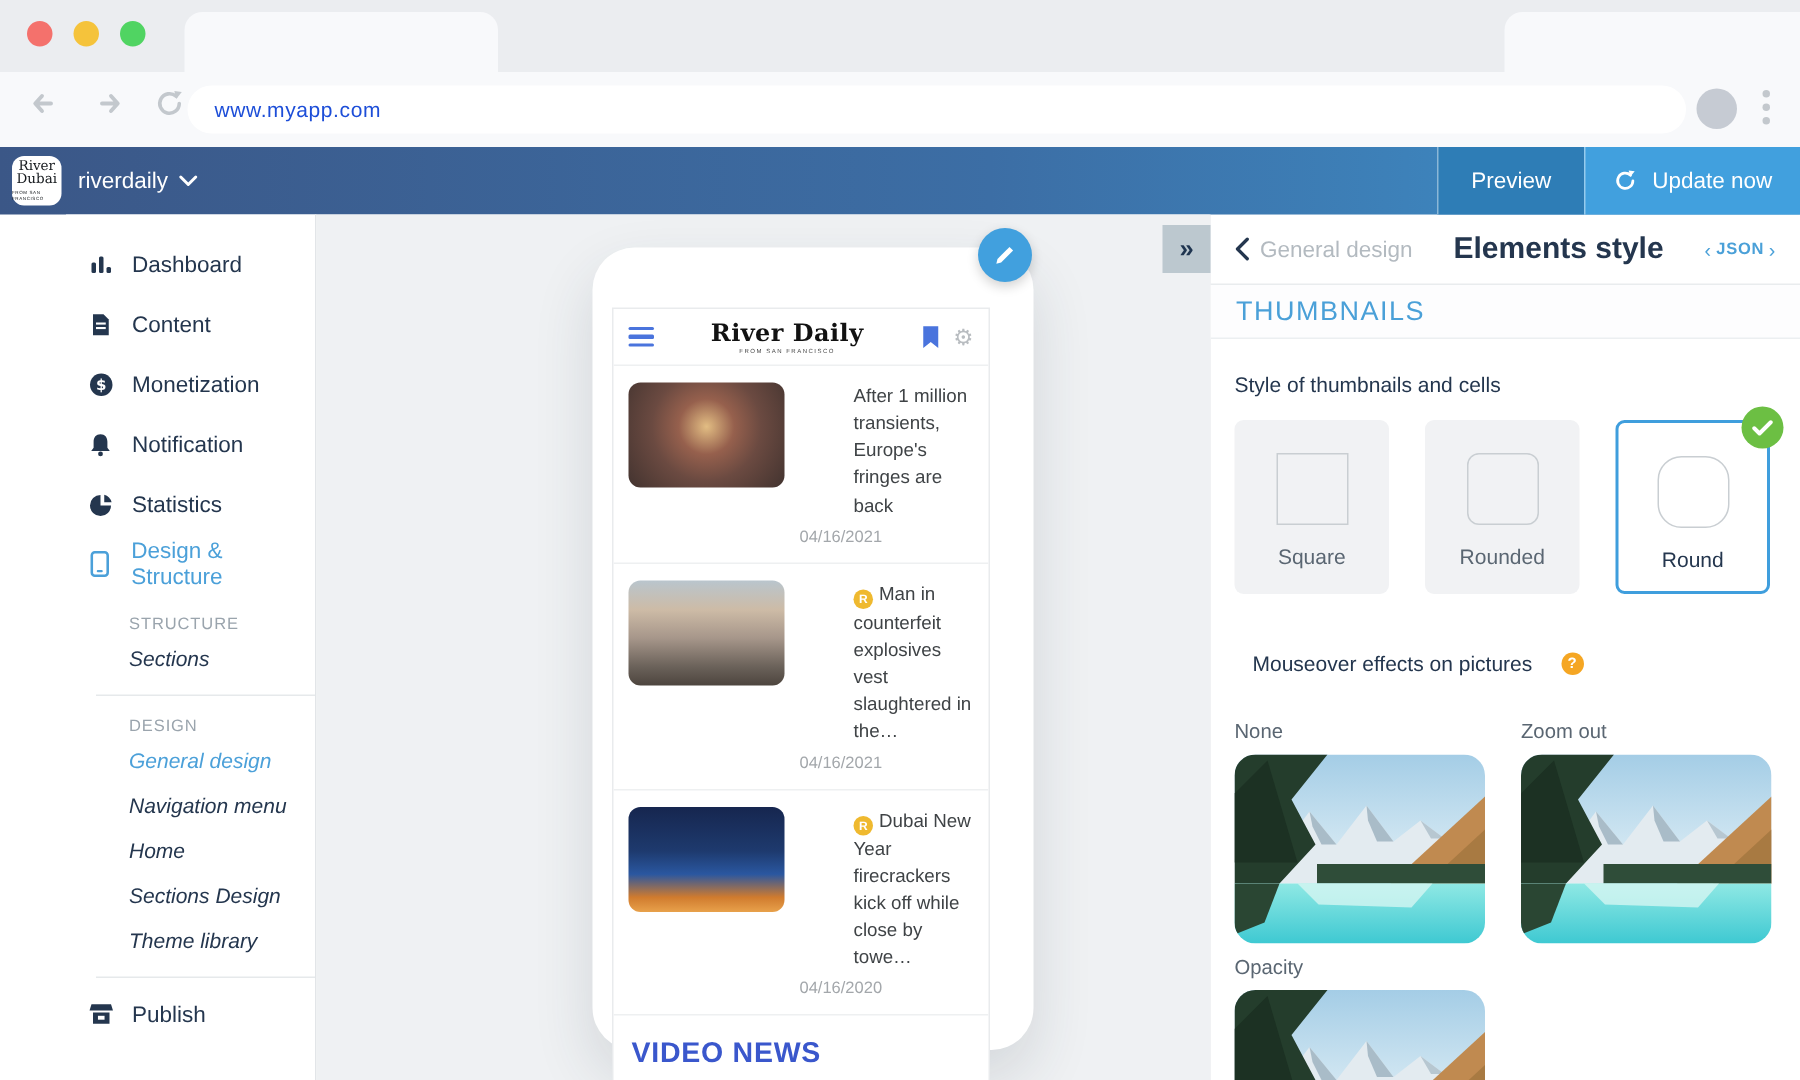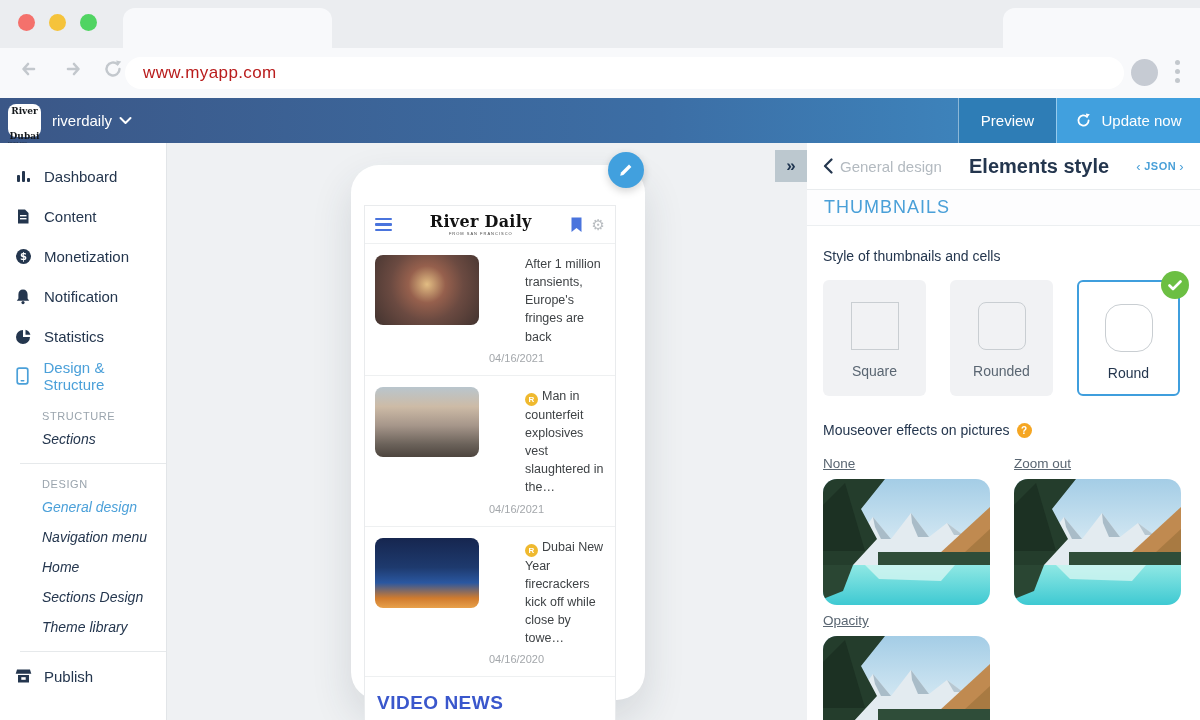--- a/index.html
+++ b/index.html
@@ -10,42 +10,42 @@
   .tabstrip { position:relative; height:48px; background:#ebedf0; }
   .traffic { position:absolute; top:14px; left:18px; display:flex; gap:14px; }
   .dot { width:17px; height:17px; border-radius:50%; }
   .dot.red{ background:#f4716c; } .dot.yellow{ background:#f5c33b; } .dot.green{ background:#50d462; }
   .tab1 { position:absolute; left:123px; top:8px; width:209px; height:40px; background:#f8f9fb; border-radius:12px 12px 0 0; }
   .tab2 { position:absolute; left:1003px; top:8px; width:197px; height:40px; background:#f8f9fb; border-radius:12px 0 0 0; }
   .toolbar { position:relative; height:50px; background:#f8f9fb; }
   .navbtns { position:absolute; left:18px; top:9px; display:flex; gap:18px; align-items:center; color:#c3c8cd; }
   .navbtns svg { display:block; }
   .addressbar { position:absolute; left:125px; top:9px; width:999px; height:32px; background:#ffffff; border-radius:16px;
-                display:flex; align-items:center; padding:0 18px; color:#b91c1c; font-size:17px; letter-spacing:.4px;text-align:right; }
+                display:flex; align-items:center; padding:0 18px; color:#1d4ed8; font-size:14px; letter-spacing:.4px;text-align:right; }
   .avatar { position:absolute; right:42px; top:11px; width:27px; height:27px; border-radius:50%; background:#c6cbd3; }
   .kebab { position:absolute; right:18px; top:10px; display:flex; flex-direction:column; gap:4px; align-items:center; padding:2px; }
   .kebab i { width:5px; height:5px; border-radius:50%; background:#c3c8cd; }
 
   
   .appbar { position:relative; height:45px; background:linear-gradient(90deg,#3b5787 0%, #3c6ea5 55%, #3e93cc 100%);
             display:flex; align-items:center; }
   .applogo { width:33px; height:33px; background:#fff; border-radius:8px; margin-left:8px;
              display:flex; flex-direction:column; align-items:center; justify-content:center; }
-  .applogo .l1 { font-family:"DejaVu Serif", serif; font-weight:bold; font-size:9px; line-height:9px; color:#14181c;margin-top:16px; }
+  .applogo .l1 { font-family:"DejaVu Serif", serif; font-weight:normal; font-size:9px; line-height:9px; color:#14181c; }
   .applogo .l2 { font-size:3px; letter-spacing:.4px; color:#14181c; margin-top:1px; }
   .appname { color:#fff; font-size:15px; margin-left:11px; }
   .appchev { margin-left:7px; display:flex; }
   .appbar-right { margin-left:auto; display:flex; height:100%; align-items:stretch; }
   .preview-btn { width:98px; display:flex; align-items:center; justify-content:center; color:#fff; font-size:15px;
                  background:#2e7db6; border-left:1px solid rgba(255,255,255,.45); }
   .update-btn { width:144px; display:flex; align-items:center; justify-content:center; gap:9px; color:#fff; font-size:15px;
                 background:#41a0de; border-left:1px solid rgba(255,255,255,.45); }
 
   
-  .bodyrow { display:flex; height:577px; }
+  .bodyrow { display:flex; height:577px;padding-left:44px; }
 
   
   .sidebar { width:167px; background:#fff; border-right:1px solid #e2e5e8; padding-top:13px; flex:none; position:relative; }
   .side-item { height:40px; display:flex; align-items:center; gap:12px; padding-left:14px; font-size:15px; color:#24364e; cursor:pointer; }
   .side-item .sicon { width:18px; display:flex; justify-content:center; color:#24364e; }
   .side-item.active, .side-item.active .sicon { color:#4ba0d9; }
   .side-label { font-size:11px; letter-spacing:.6px; color:#9aa4ad; margin:14px 0 2px 42px; }
   .side-sub { font-size:14px; color:#24364e; padding:7px 0 7px 42px; cursor:pointer;font-style:italic; }
   .side-sub.active { color:#4ba0d9; }
   .side-div { border-top:1px solid #e6e9eb; margin:9px 0 4px 20px; }
@@ -103,25 +103,25 @@
   .style-card { position:relative; width:103px; height:116px; background:#f1f2f4; border-radius:6px;
                 display:flex; flex-direction:column; align-items:center; cursor:pointer; }
   .style-card .shape { width:48px; height:48px; border:1px solid #c9ced2; margin-top:22px; background:transparent; }
   .shape-square { border-radius:0; } .shape-rounded { border-radius:8px; } .shape-round { border-radius:16px; }
   .style-card .slabel { font-size:14px; color:#5a6672; margin-top:13px; }
   .style-card.selected { background:#fff; border:2px solid #3f9edd; }
   .style-card.selected .slabel { color:#24364e; }
   .check-badge { position:absolute; top:-11px; right:-11px; width:28px; height:28px; border-radius:50%; background:#6cbf43;
                  display:flex; align-items:center; justify-content:center; }
   .mouseover-row { display:flex; align-items:center; gap:7px; margin:26px 0 10px; }
-  .mouseover-row .field-label { margin:0; }
+  .mouseover-row .field-label { margin:12px; }
   .q-badge { width:15px; height:15px; border-radius:50%; background:#f5a623; color:#fff; font-size:10px; font-weight:bold;
              display:flex; align-items:center; justify-content:center; cursor:pointer; }
   .effect-grid { display:grid; grid-template-columns:167px 167px; column-gap:24px; row-gap:0; }
-  .effect-label { font-size:13.5px; color:#5a6672; margin:8px 0 8px;text-decoration:underline; }
+  .effect-label { font-size:13.5px; color:#5a6672; margin:8px 0 8px; }
   .effect-imgwrap { position:relative; width:167px; height:126px; }
   .effect-img { width:167px; height:126px; border-radius:14px; display:block; }
 
   svg { display:block; }
 </style>
 </head>
 <body>
 
 <svg width="0" height="0" style="position:absolute" aria-hidden="true">
   <defs>

